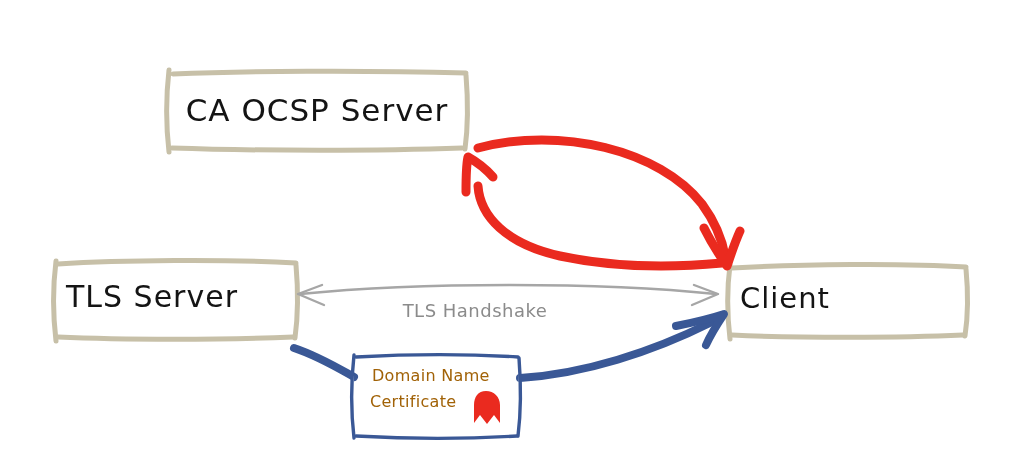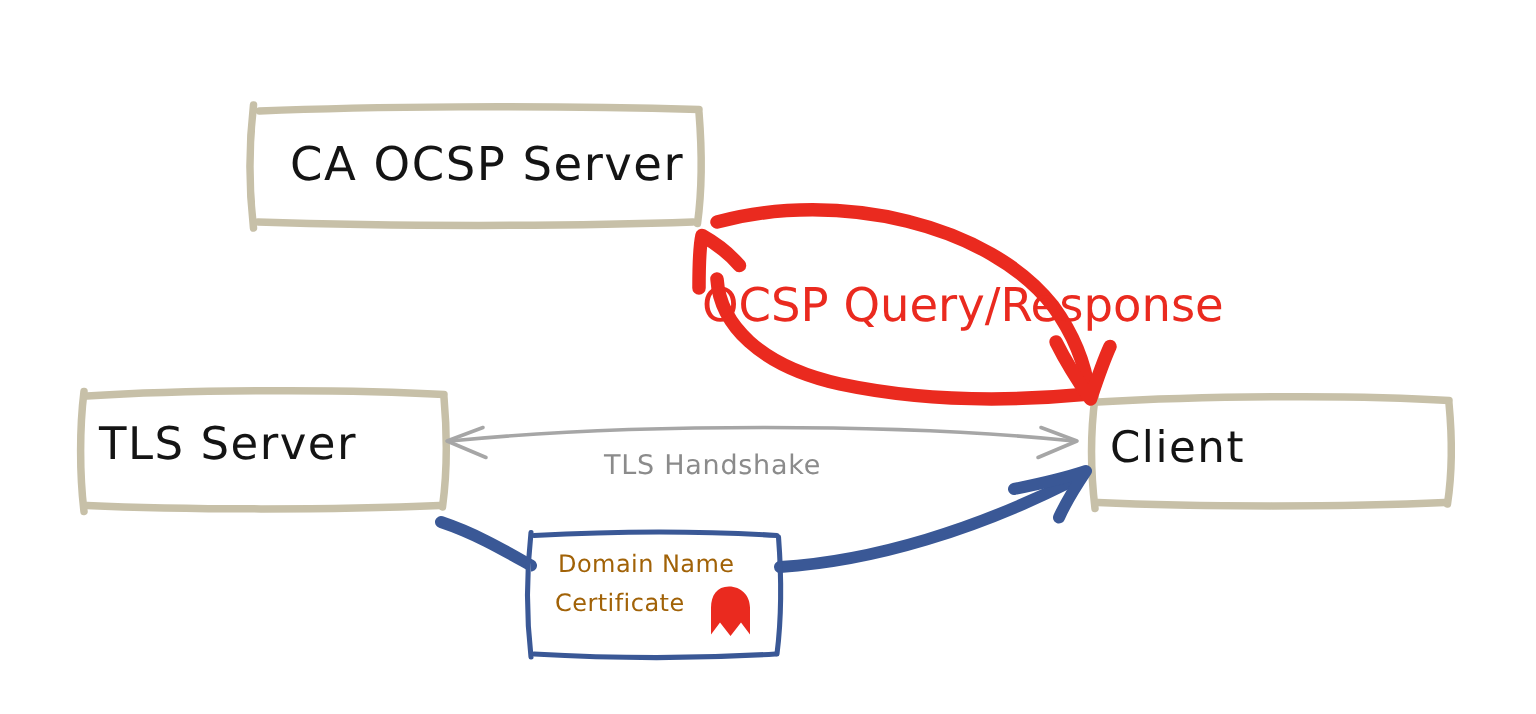--- a/index.html
+++ b/index.html
@@ -28,21 +28,21 @@
     position: absolute;
     color: #141414;
     font-family: "DejaVu Sans", sans-serif;
     white-space: nowrap;
     letter-spacing: 1px;
   }
   #ca-label {
     left: 178px;
     top: 92px;
     width: 278px;
-    text-align: right;
+    text-align: center;
     font-size: 31px;
   }
   #tls-label {
     left: 66px;
     top: 279px;
     width: 222px;
     text-align: left;
     font-size: 30px;
   }
   #client-label {
@@ -153,19 +153,18 @@
   </svg>
 
   <div class="node-label" id="ca-label">CA OCSP Server</div>
 
   <div class="node-label" id="tls-label">TLS Server</div>
 
   <div class="node-label" id="client-label">Client</div>
 
   <div id="handshake-label">TLS Handshake</div>
 
-  <div id="ocsp-label">OCSP Query/Response</div>
 
   <div class="cert-line" id="cert-line-0">Domain Name</div>
 
   <div class="cert-line" id="cert-line-1">Certificate</div>
 
 </div>
 
 </body></html>

